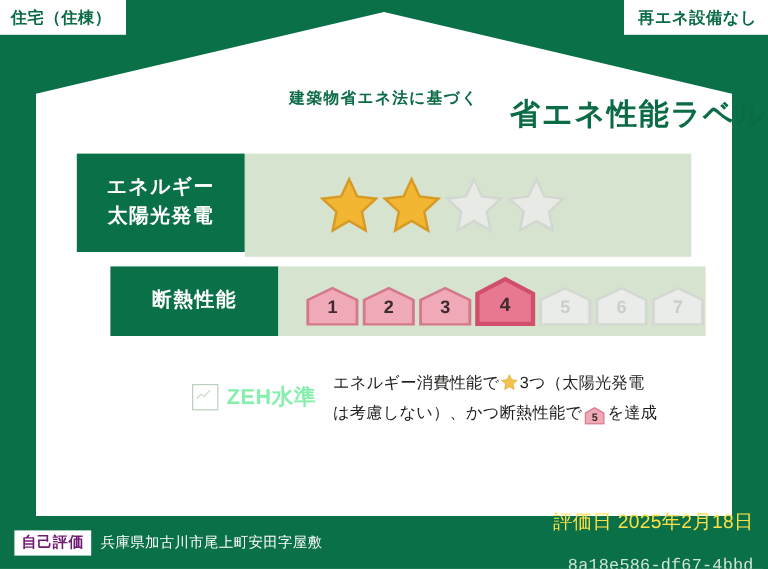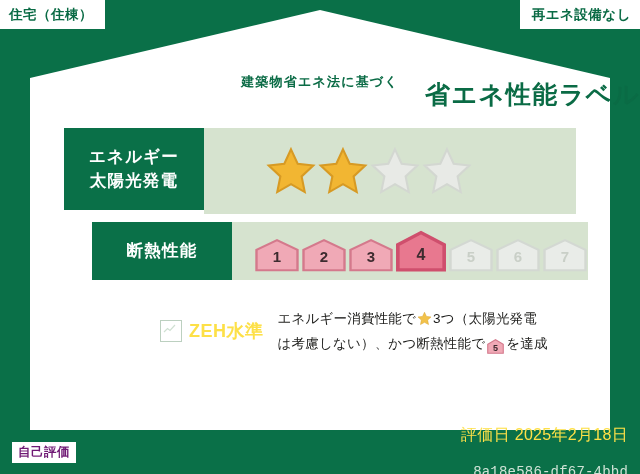--- a/index.html
+++ b/index.html
@@ -76,21 +76,21 @@
   
   .note{
     display:flex;align-items:center;margin-top:28px;margin-left:130px;
   }
   .zeh{display:flex;align-items:center;gap:7px;flex:0 0 auto;}
   .zeh-box{
     width:20px;height:20px;border:1px solid #bcd0c0;background:#ffffff;
     position:relative;
   }
   .zeh-box svg{position:absolute;left:2px;top:2px;}
-  .zeh-text{color:#fde047;font-weight:bold;font-size:18px;letter-spacing:0.5px;}
+  .zeh-text{color:#86efac;font-weight:bold;font-size:18px;letter-spacing:0.5px;}
   .note-text{
     margin-left:14px;color:#1d1d1b;font-size:13.5px;line-height:1.62;
     letter-spacing:0.2px;
   }
   .note-text .inline-star{display:inline-block;vertical-align:-3px;margin:0 1px;}
   .inline-grade{
     display:inline-block;vertical-align:-3px;width:17px;height:15px;
     position:relative;margin:0 2px;
   }
   .inline-grade svg{position:absolute;left:0;top:0;width:100%;height:100%;}
@@ -222,20 +222,21 @@
               <polygon points="2,38 2,14 23,2 44,14 44,38" fill="#f0a9b6" stroke="#d4798c" stroke-width="3"></polygon>
             </svg><b>5</b></span><span>を達成</span>
       </div>
     </div>
 
   </div>
 
   <div class="footer">
     <div class="foot-left">
       <div class="self-badge">自己評価</div>
+      <div class="addr">兵庫県加古川市尾上町安田字屋敷</div>
     </div>
     <div class="foot-right">
       <div class="eval-date">評価日 2025年2月18日</div>
       <div class="hash">8a18e586-df67-4bbd</div>
     </div>
   </div>
 
 </div>
 
 </body></html>

